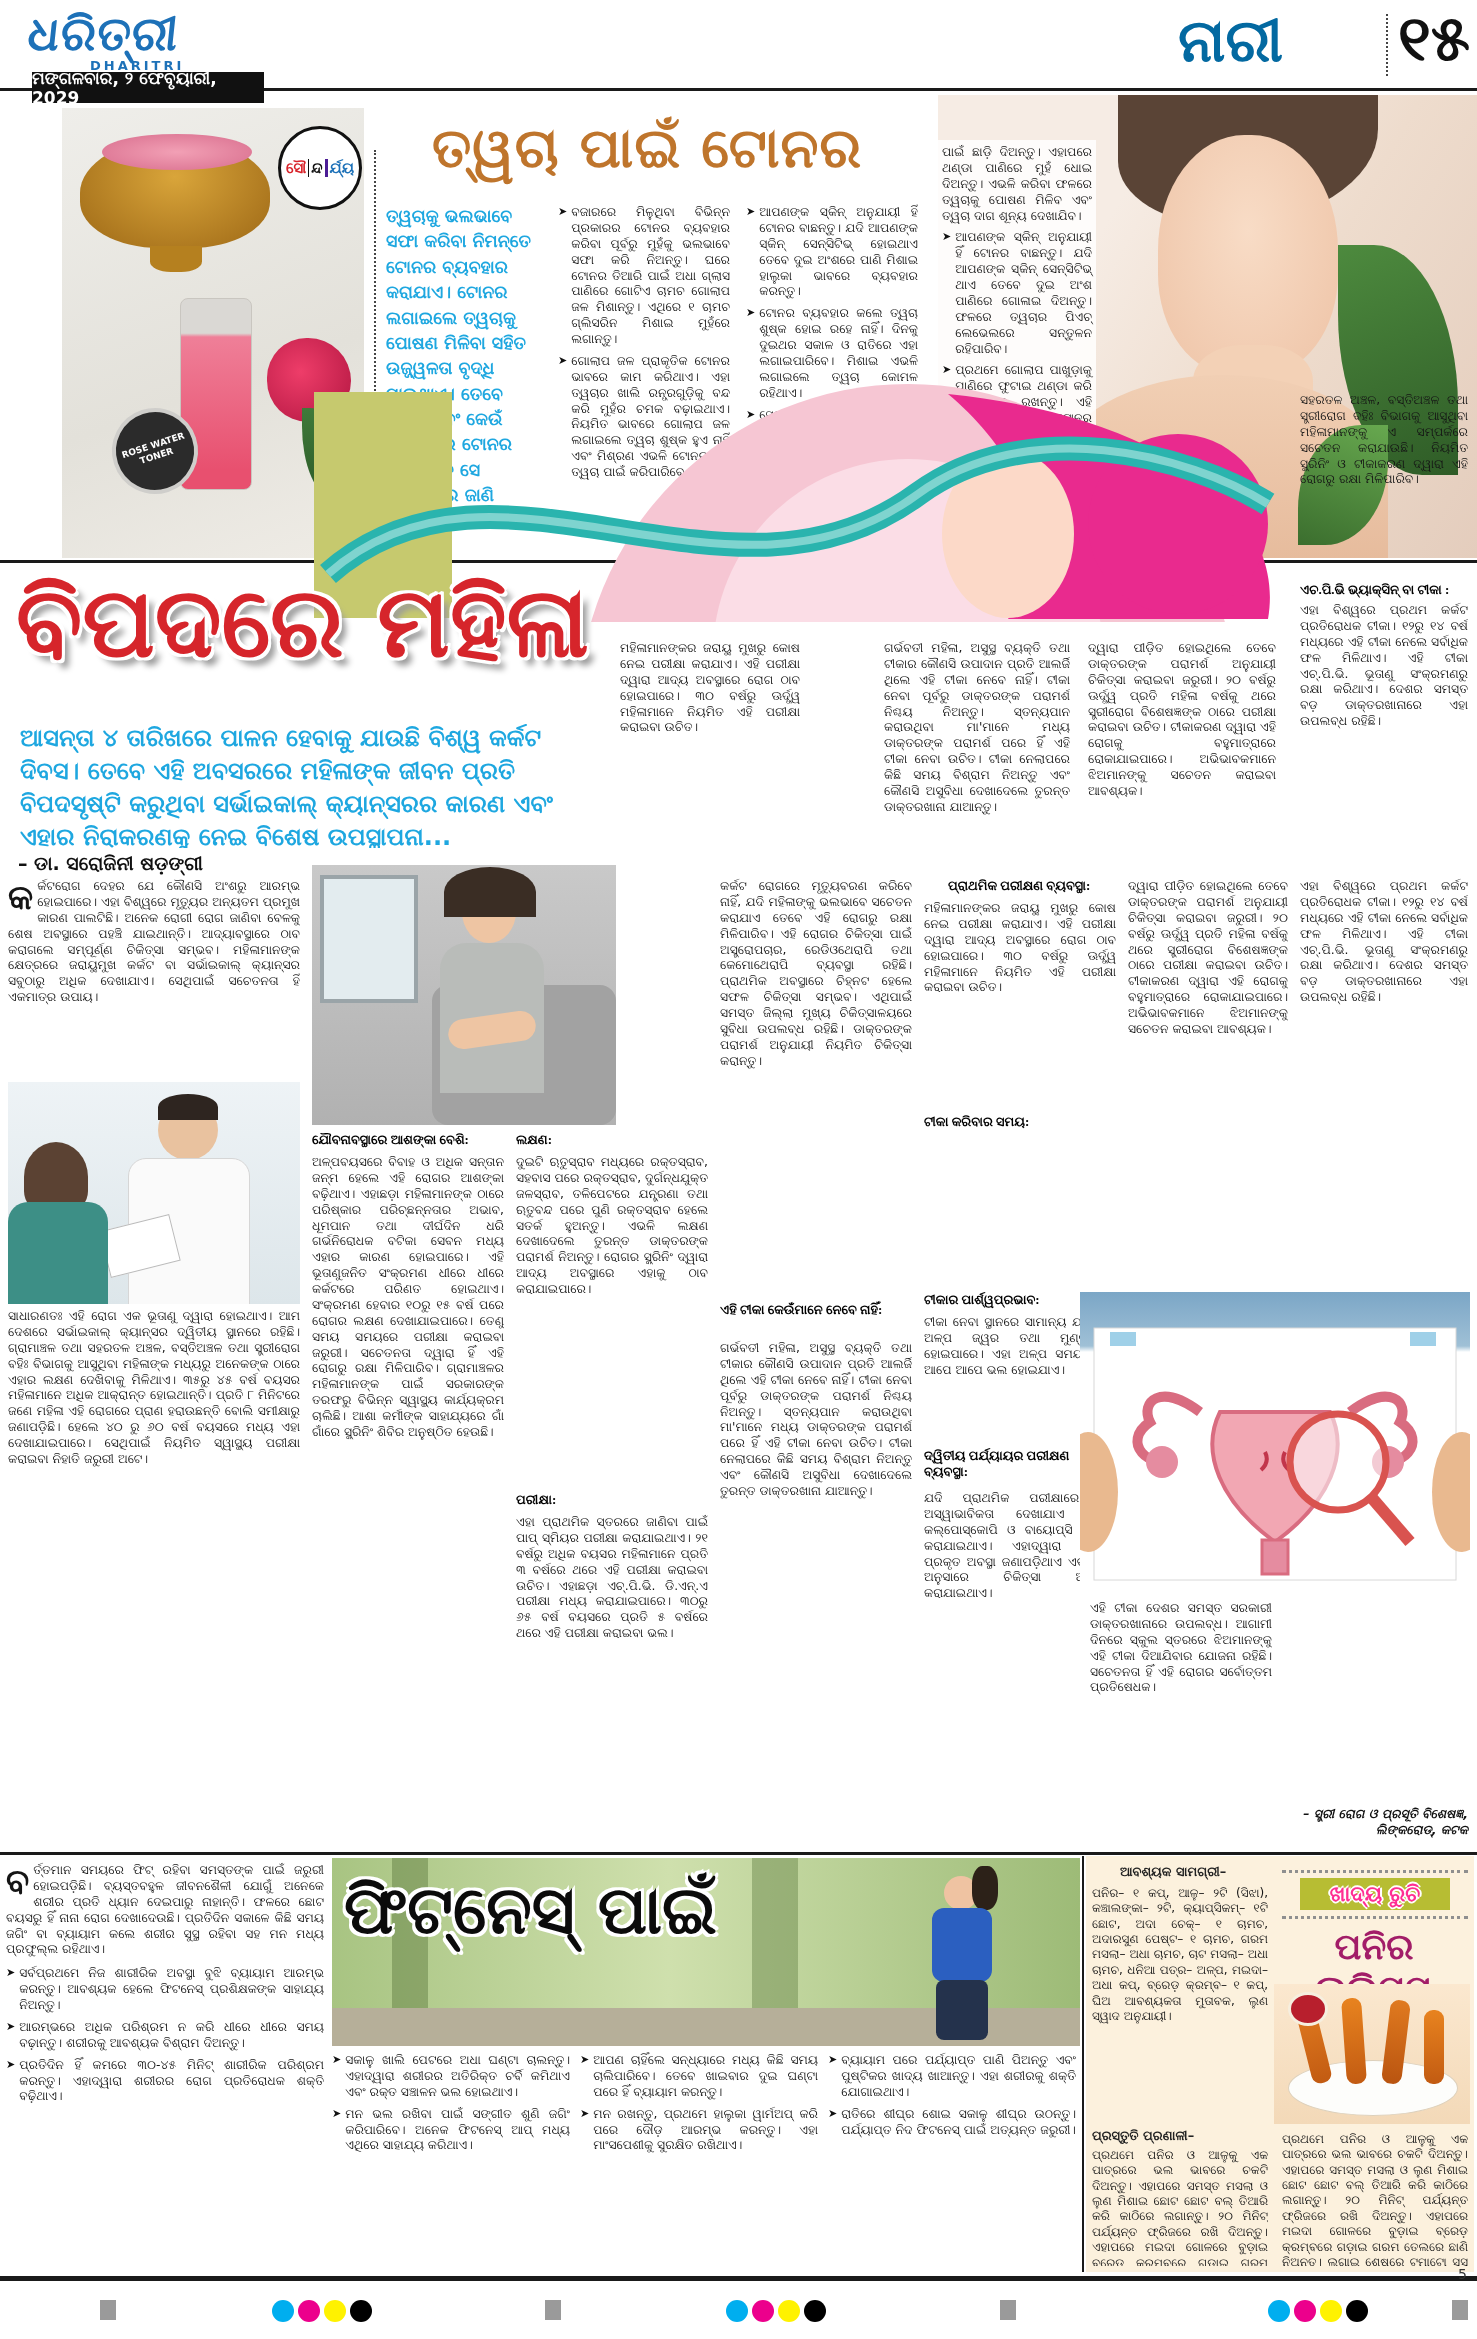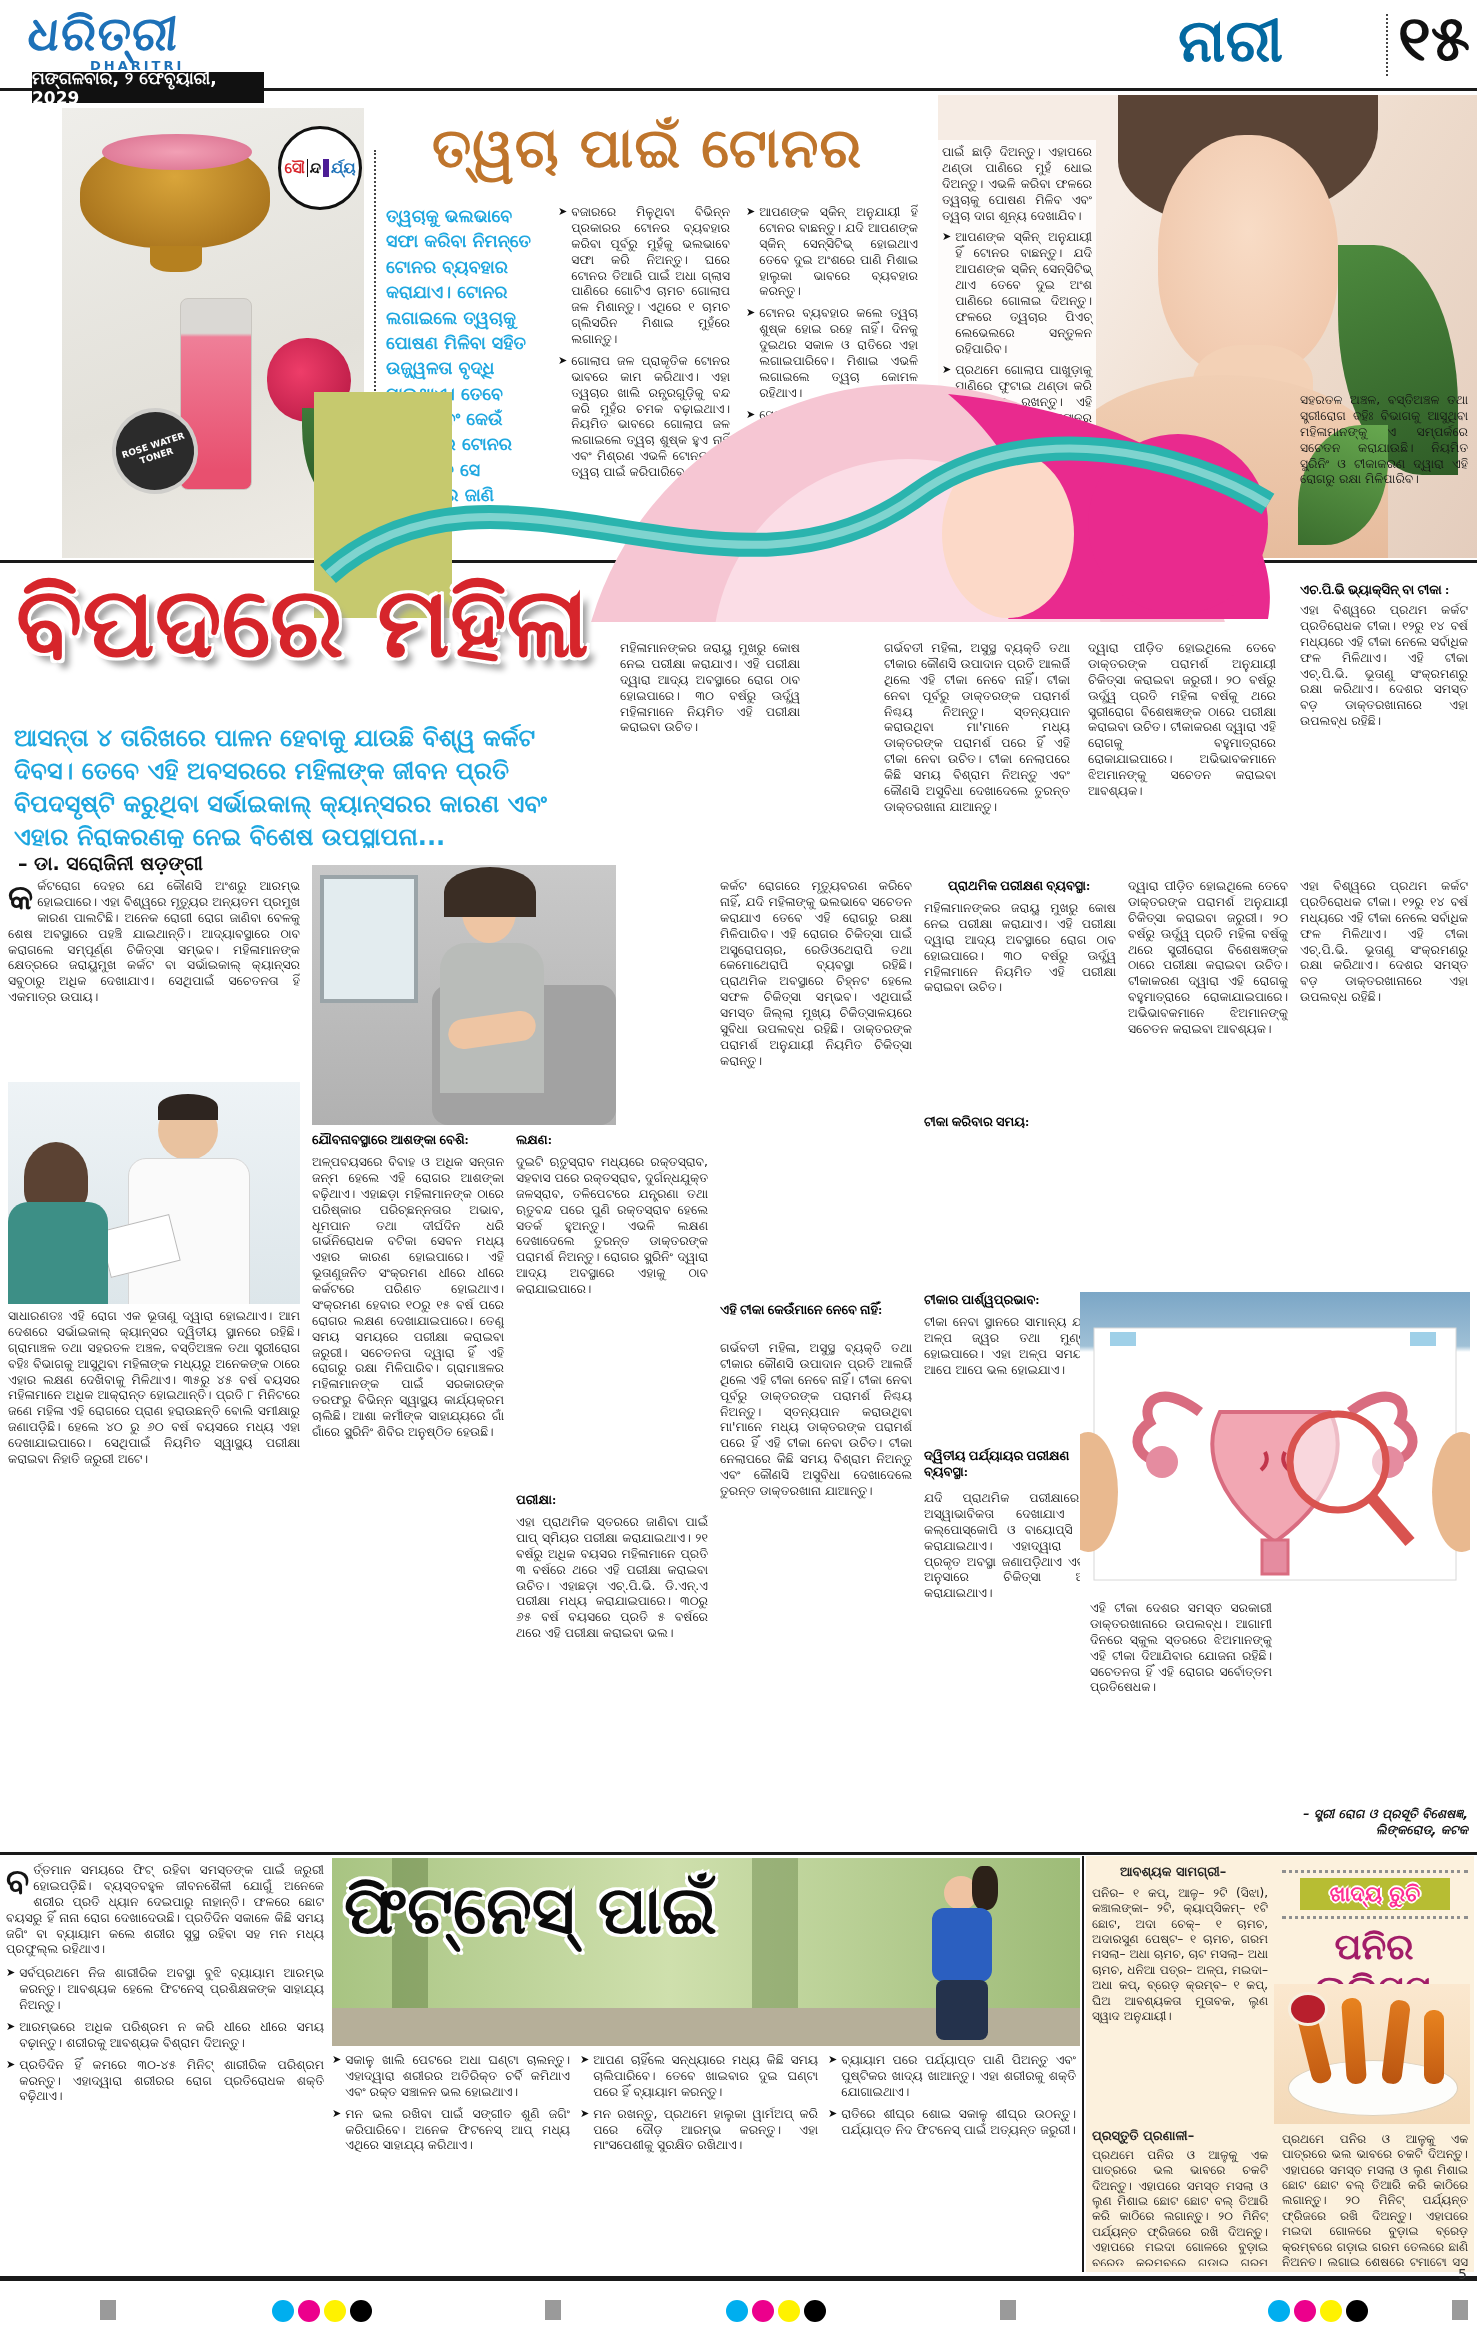--- a/index.html
+++ b/index.html
@@ -18,21 +18,21 @@
   .datebar{background:#111;color:#fff;font-weight:bold;font-size:17px;display:flex;align-items:center;justify-content:center;}
   .secname{font-size:59px;font-weight:900;color:#0369a1;}
   .pageno{font-size:63px;font-weight:900;color:#111;}
   
   .toner-head{font-size:55px;font-weight:900;color:#bf752c;letter-spacing:1px;white-space:nowrap;}
   .intro{font-size:17.5px;font-weight:bold;color:#1ea7e0;line-height:1.45;}
   .badge-circle{width:78px;height:78px;border:3px solid #111;border-radius:50%;background:#fff;
     display:flex;align-items:center;justify-content:center;font-weight:bold;font-size:15px;}
   .badge-circle span{padding:0 2px;}
   .b1{color:#d8232a;border-right:1px solid #111;}
-  .b2{color:#111;border-right:6px solid #4c1d95;}
+  .b2{color:#111;border-right:3px solid #4c1d95;}
   .b3{color:#1d71b8;}
   
   .mainline{font-size:97px;font-weight:900;color:#d6252b;white-space:nowrap;
     text-shadow:-3px -3px 0 #fff,3px -3px 0 #fff,-3px 3px 0 #fff,3px 3px 0 #fff,7px 8px 6px #9a9a9a;}
   .standfirst{font-size:24px;font-weight:bold;color:#1ea7e0;line-height:1.38;text-align:left;}
   .byline{font-size:19px;font-weight:bold;color:#111;}
   .dropcap{float:left;font-size:34px;font-weight:900;line-height:1;padding:2px 4px 0 0;}
   .sig{font-size:12.5px;font-weight:bold;font-style:italic;color:#111;text-align:right;}
   .photo{overflow:hidden;}
   
@@ -143,21 +143,21 @@
       <circle cx="600" cy="270" r="195" fill="#fbdde6"></circle>
       <path d="M640,10 C840,30 980,120 960,235 L700,235 C760,150 700,60 640,10 Z" fill="#e92a8e"></path>
       <circle cx="870" cy="140" r="90" fill="#e92a8e"></circle>
       <ellipse cx="700" cy="150" rx="66" ry="84" fill="#fcd9c8"></ellipse>
       <path d="M20,190 C190,40 420,250 610,110 C720,30 880,70 960,120" fill="none" stroke="#2ab4ae" stroke-width="24"></path>
       <path d="M20,190 C190,40 420,250 610,110 C720,30 880,70 960,120" fill="none" stroke="#7fd4cf" stroke-width="8"></path>
     </svg>
   </div>
 
   <div class="abs mainline" style="left:16px;top:566px;z-index:3;">ବିପଦରେ ମହିଳା</div>
-  <div class="abs standfirst" style="left:14px;top:722px;width:580px;height:126px;overflow:hidden;">ଆସନ୍ତା ୪ ତାରିଖରେ ପାଳନ ହେବାକୁ ଯାଉଛି ବିଶ୍ୱ କର୍କଟ ଦିବସ। ତେବେ ଏହି ଅବସରରେ ମହିଳାଙ୍କ ଜୀବନ ପ୍ରତି ବିପଦସୃଷ୍ଟି କରୁଥିବା ସର୍ଭାଇକାଲ୍ କ୍ୟାନ୍ସରର କାରଣ ଏବଂ ଏହାର ନିରାକରଣକୁ ନେଇ ବିଶେଷ ଉପସ୍ଥାପନା...</div>
+  <div class="abs standfirst" style="left:20px;top:722px;width:580px;height:126px;overflow:hidden;">ଆସନ୍ତା ୪ ତାରିଖରେ ପାଳନ ହେବାକୁ ଯାଉଛି ବିଶ୍ୱ କର୍କଟ ଦିବସ। ତେବେ ଏହି ଅବସରରେ ମହିଳାଙ୍କ ଜୀବନ ପ୍ରତି ବିପଦସୃଷ୍ଟି କରୁଥିବା ସର୍ଭାଇକାଲ୍ କ୍ୟାନ୍ସରର କାରଣ ଏବଂ ଏହାର ନିରାକରଣକୁ ନେଇ ବିଶେଷ ଉପସ୍ଥାପନା...</div>
   <div class="abs byline" style="left:18px;top:852px;">– ଡା. ସରୋଜିନୀ ଷଡ଼ଙ୍ଗୀ</div>
 
   <div class="abs txt" style="left:620px;top:640px;width:180px;height:222px;">ମହିଳାମାନଙ୍କର ଜରାୟୁ ମୁଖରୁ କୋଷ ନେଇ ପରୀକ୍ଷା କରାଯାଏ। ଏହି ପରୀକ୍ଷା ଦ୍ୱାରା ଆଦ୍ୟ ଅବସ୍ଥାରେ ରୋଗ ଠାବ ହୋଇପାରେ। ୩୦ ବର୍ଷରୁ ଊର୍ଦ୍ଧ୍ୱ ମହିଳାମାନେ ନିୟମିତ ଏହି ପରୀକ୍ଷା କରାଇବା ଉଚିତ।</div>
   <div class="abs txt" style="left:884px;top:640px;width:186px;height:222px;">ଗର୍ଭବତୀ ମହିଳା, ଅସୁସ୍ଥ ବ୍ୟକ୍ତି ତଥା ଟୀକାର କୌଣସି ଉପାଦାନ ପ୍ରତି ଆଲର୍ଜି ଥିଲେ ଏହି ଟୀକା ନେବେ ନାହିଁ। ଟୀକା ନେବା ପୂର୍ବରୁ ଡାକ୍ତରଙ୍କ ପରାମର୍ଶ ନିଶ୍ଚୟ ନିଅନ୍ତୁ। ସ୍ତନ୍ୟପାନ କରାଉଥିବା ମା'ମାନେ ମଧ୍ୟ ଡାକ୍ତରଙ୍କ ପରାମର୍ଶ ପରେ ହିଁ ଏହି ଟୀକା ନେବା ଉଚିତ। ଟୀକା ନେଲାପରେ କିଛି ସମୟ ବିଶ୍ରାମ ନିଅନ୍ତୁ ଏବଂ କୌଣସି ଅସୁବିଧା ଦେଖାଦେଲେ ତୁରନ୍ତ ଡାକ୍ତରଖାନା ଯାଆନ୍ତୁ।</div>
   <div class="abs txt" style="left:1088px;top:640px;width:188px;height:222px;">ଦ୍ୱାରା ପୀଡ଼ିତ ହୋଇଥିଲେ ତେବେ ଡାକ୍ତରଙ୍କ ପରାମର୍ଶ ଅନୁଯାୟୀ ଚିକିତ୍ସା କରାଇବା ଜରୁରୀ। ୨୦ ବର୍ଷରୁ ଊର୍ଦ୍ଧ୍ୱ ପ୍ରତି ମହିଳା ବର୍ଷକୁ ଥରେ ସ୍ତ୍ରୀରୋଗ ବିଶେଷଜ୍ଞଙ୍କ ଠାରେ ପରୀକ୍ଷା କରାଇବା ଉଚିତ। ଟୀକାକରଣ ଦ୍ୱାରା ଏହି ରୋଗକୁ ବହୁମାତ୍ରାରେ ରୋକାଯାଇପାରେ। ଅଭିଭାବକମାନେ ଝିଅମାନଙ୍କୁ ସଚେତନ କରାଇବା ଆବଶ୍ୟକ।</div>
 
   <div class="abs txt" style="left:1300px;top:392px;width:168px;height:186px;">ସହରତଳ ଅଞ୍ଚଳ, ବସ୍ତିଅଞ୍ଚଳ ତଥା ସ୍ତ୍ରୀରୋଗ ବହିଃ ବିଭାଗକୁ ଆସୁଥିବା ମହିଳାମାନଙ୍କୁ ଏ ସମ୍ପର୍କରେ ସଚେତନ କରାଯାଉଛି। ନିୟମିତ ସ୍କ୍ରିନିଂ ଓ ଟୀକାକରଣ ଦ୍ୱାରା ଏହି ରୋଗରୁ ରକ୍ଷା ମିଳିପାରିବ।</div>
   <div class="abs bhead" style="left:1300px;top:582px;width:168px;">ଏଚ.ପି.ଭି ଭ୍ୟାକ୍ସିନ୍ ବା ଟୀକା :</div>
   <div class="abs txt" style="left:1300px;top:602px;width:168px;height:258px;">ଏହା ବିଶ୍ୱରେ ପ୍ରଥମ କର୍କଟ ପ୍ରତିରୋଧକ ଟୀକା। ୧୨ରୁ ୧୪ ବର୍ଷ ମଧ୍ୟରେ ଏହି ଟୀକା ନେଲେ ସର୍ବାଧିକ ଫଳ ମିଳିଥାଏ। ଏହି ଟୀକା ଏଚ୍.ପି.ଭି. ଭୂତାଣୁ ସଂକ୍ରମଣରୁ ରକ୍ଷା କରିଥାଏ। ଦେଶର ସମସ୍ତ ବଡ଼ ଡାକ୍ତରଖାନାରେ ଏହା ଉପଲବ୍ଧ ରହିଛି।</div>
 

